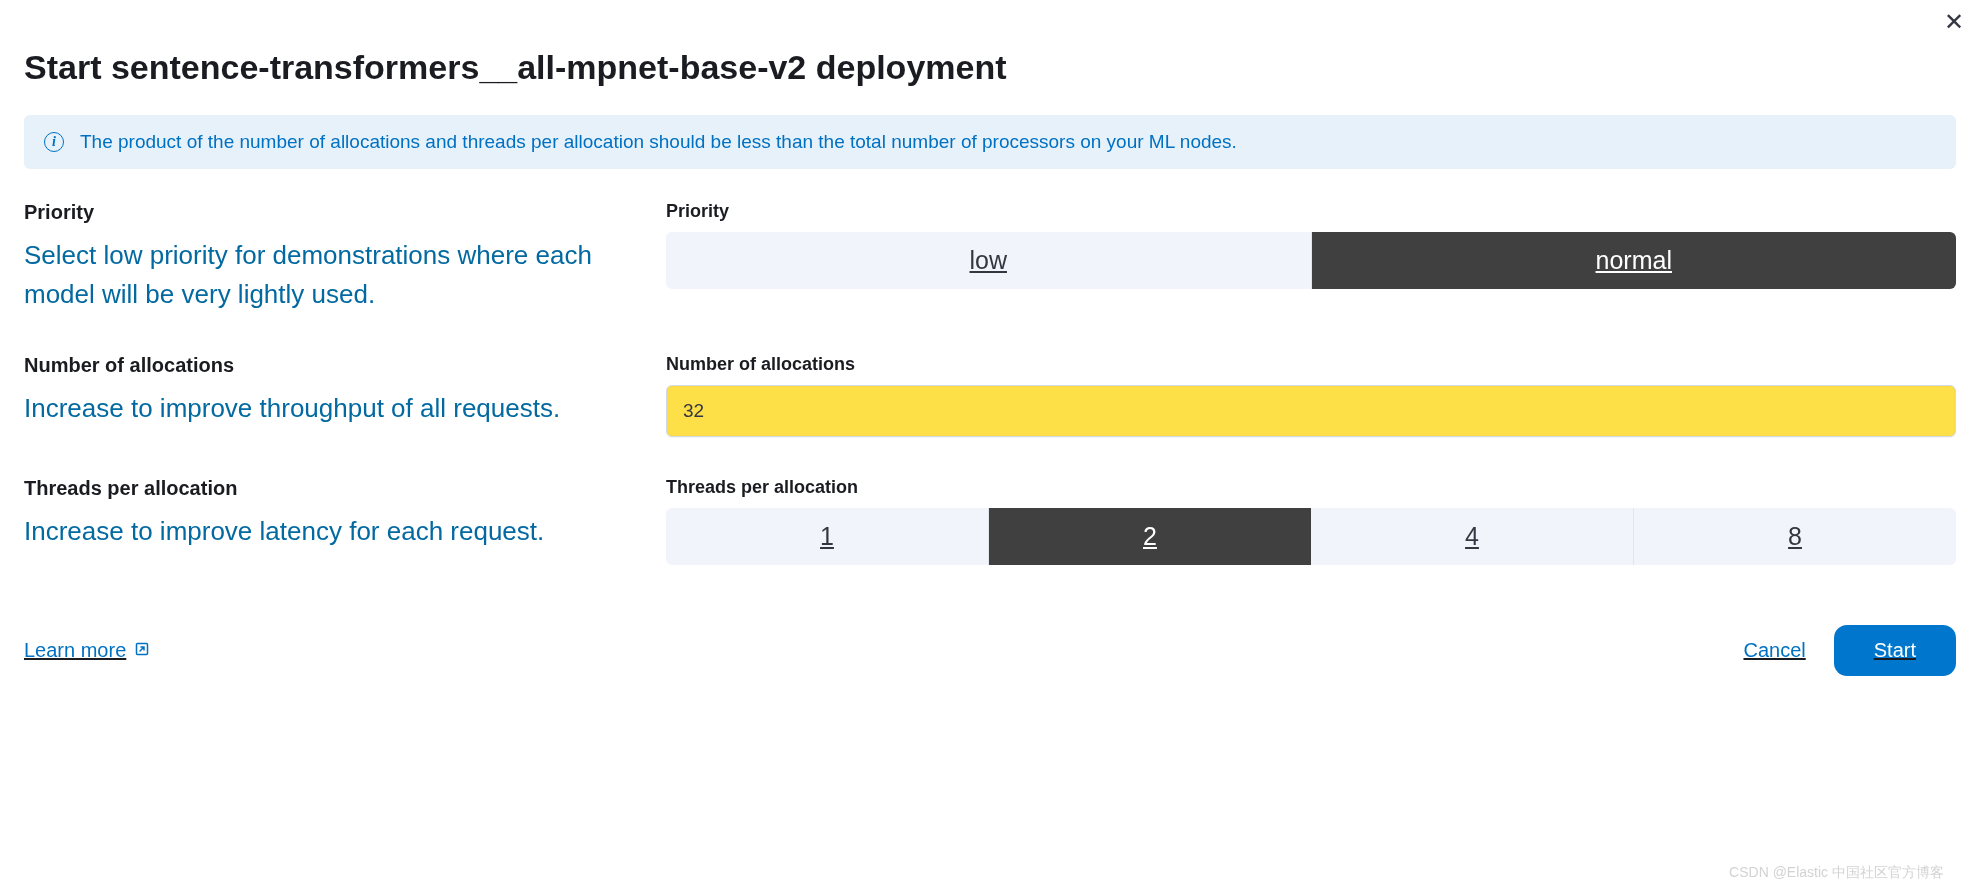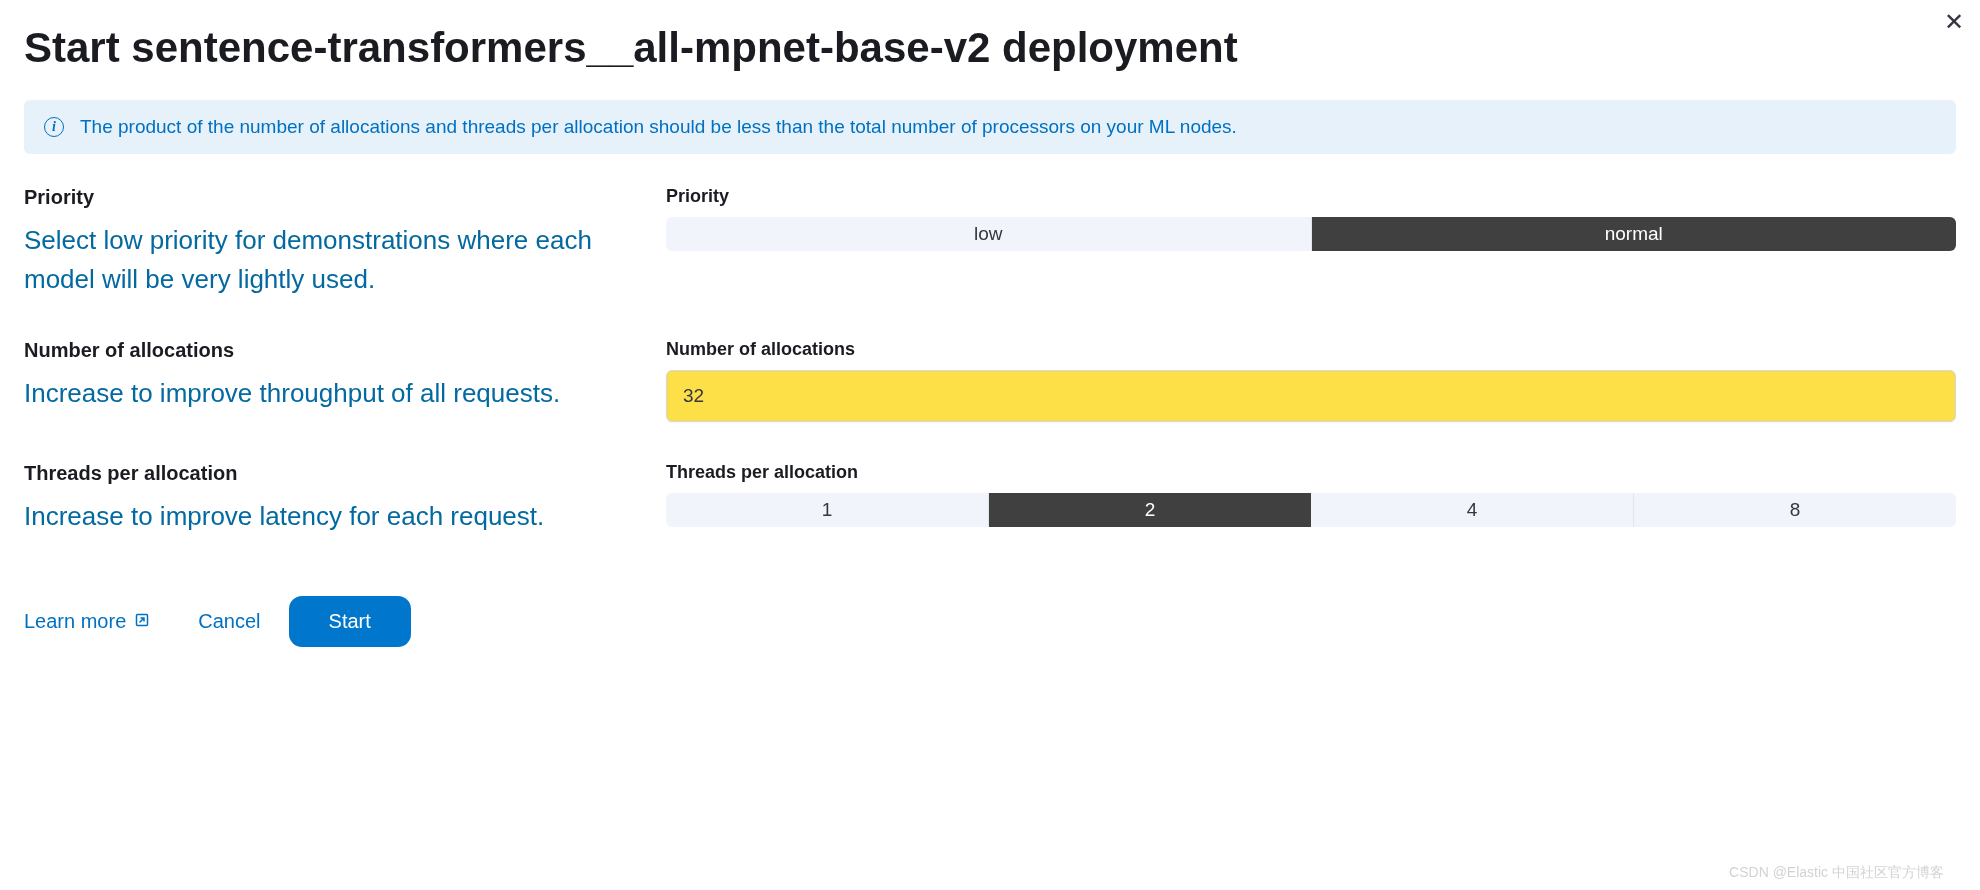--- a/index.html
+++ b/index.html
@@ -23,25 +23,25 @@
       top: 10px;
       right: 16px;
       font-size: 24px;
       color: #343741;
       cursor: pointer;
       background: none;
       border: none;
       line-height: 1;
     }
     .title {
-      font-size: 42px;
+      font-size: 34px;
       font-weight: 700;
       color: #1a1c21;
       margin-bottom: 28px;
-      margin-top: 0;
+      margin-top: 24px;
     }
     .callout {
       background: #e6f1fa;
       border-radius: 6px;
       padding: 16px 20px;
       display: flex;
       align-items: center;
       gap: 16px;
       margin-bottom: 32px;
     }
@@ -92,26 +92,27 @@
       color: #1a1c21;
       margin-bottom: 10px;
     }
     .button-group {
       display: flex;
       border-radius: 6px;
       overflow: hidden;
     }
     .button-group button {
       flex: 1;
-      padding: 6px 20px;
-      border: none;
-      font-size: 19px;
+      padding: 14px 20px;
+      border: none;
+      font-size: 25px;
       cursor: pointer;
       background: #f1f4fa;
       color: #343741;
+      text-decoration: underline;
     }
     .button-group button.selected {
       background: #404040;
       color: #fff;
     }
     .button-group button + button {
       border-left: 1px solid #e0e5ee;
     }
     .button-group button.selected + button,
     .button-group button:has(+ button.selected) {
@@ -122,23 +123,24 @@
       padding: 14px 16px;
       font-size: 19px;
       border: 1px solid #d3dae6;
       border-radius: 6px;
       background: #fde047;
       box-shadow: 0 1px 1px rgba(0,0,0,0.04), inset 0 0 0 1px rgba(0,0,0,0.02);
       color: #343741;
     }
     .footer {
       display: flex;
-      justify-content: flex-start;
+      justify-content: space-between;
       align-items: center;
       margin-top: 60px;
+      text-decoration: underline;
     }
     .learn-more {
       color: #0071c2;
       font-size: 20px;
       text-decoration: none;
       display: flex;
       align-items: center;
       gap: 8px;
       cursor: pointer;
     }

